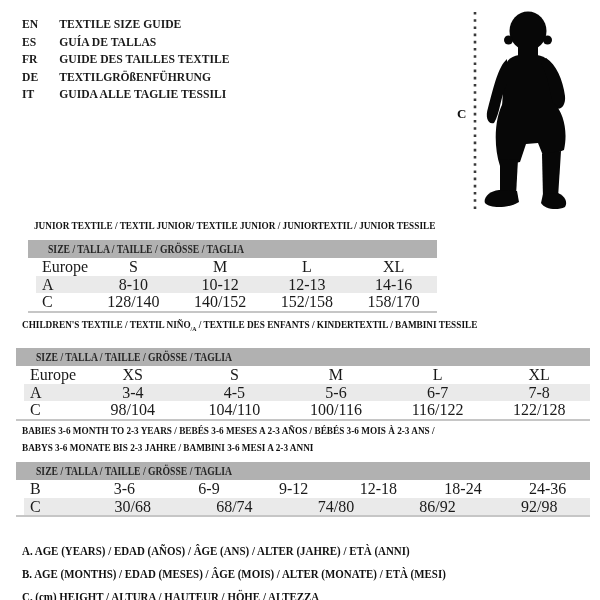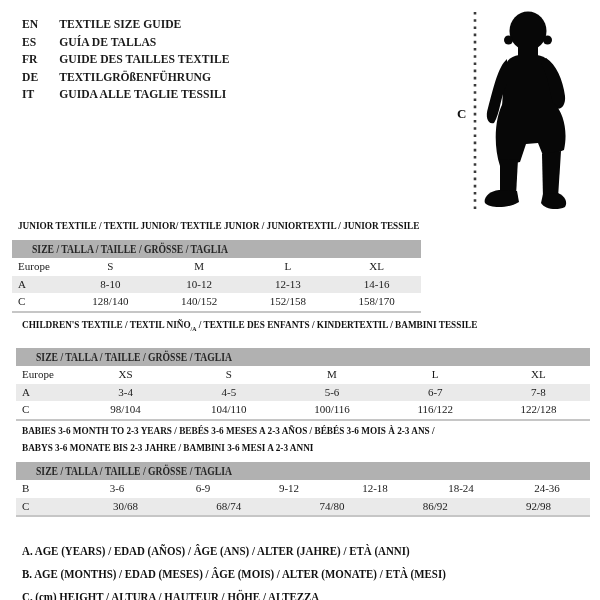--- a/index.html
+++ b/index.html
@@ -11,32 +11,32 @@
   .lang-list{position:absolute;left:22px;top:16px;}
   .lang-row{display:flex;height:17.5px;line-height:17.5px;font-weight:700;font-size:12.5px;
     transform:scaleX(0.93);transform-origin:0 0;white-space:nowrap;}
   .lang-code{width:40px;}
   
   .figure{position:absolute;left:440px;top:0;width:160px;height:220px;}
   
   .cond{display:inline-block;transform:scaleX(0.84);transform-origin:0 50%;white-space:nowrap;}
   
   .tbl{position:absolute;}
-  .t1{left:12px;top:219px;width:409px;}
+  .t1{left:28px;top:219px;width:409px;}
   .t2{left:16px;top:318px;width:574px;}
   .t3{left:16px;top:422px;width:574px;}
   .tbl-title{margin:0 0 9px 6px;font-size:11px;font-weight:700;line-height:12px;white-space:nowrap;color:#111;}
   .t2 .tbl-title{margin-bottom:13px;}
   .t3 .tbl-title{margin-bottom:6px;line-height:17px;}
   .t3 .tbl-title .cond{display:block;transform-origin:0 50%;}
   sub{font-size:7px;}
   .grid{border-bottom:2px solid #c6c6c6;}
   .bar{height:18px;line-height:18px;background:#b1b1b1;padding-left:20px;font-size:11.5px;font-weight:700;color:#262626;}
   .bar .cond{line-height:18px;}
-  .row{display:flex;height:17.5px;line-height:17.5px;font-size:11px;color:#1a1a1a;}
+  .row{display:flex;height:17.5px;line-height:17.5px;font-size:16px;color:#1a1a1a;margin-left:8px;}
   .row.shade{background:#eaeaea;}
   .c0{padding-left:6px;}
   .t1 .c0{width:48px;}
   .t2 .c0,.t3 .c0{width:52px;}
   .cc{flex:1;text-align:center;}
   
   .legend{position:absolute;left:22px;top:536px;}
   .legend-line{height:17px;line-height:17px;font-size:13px;font-weight:700;color:#111;margin-top:6px;}
 </style>
 </head>

